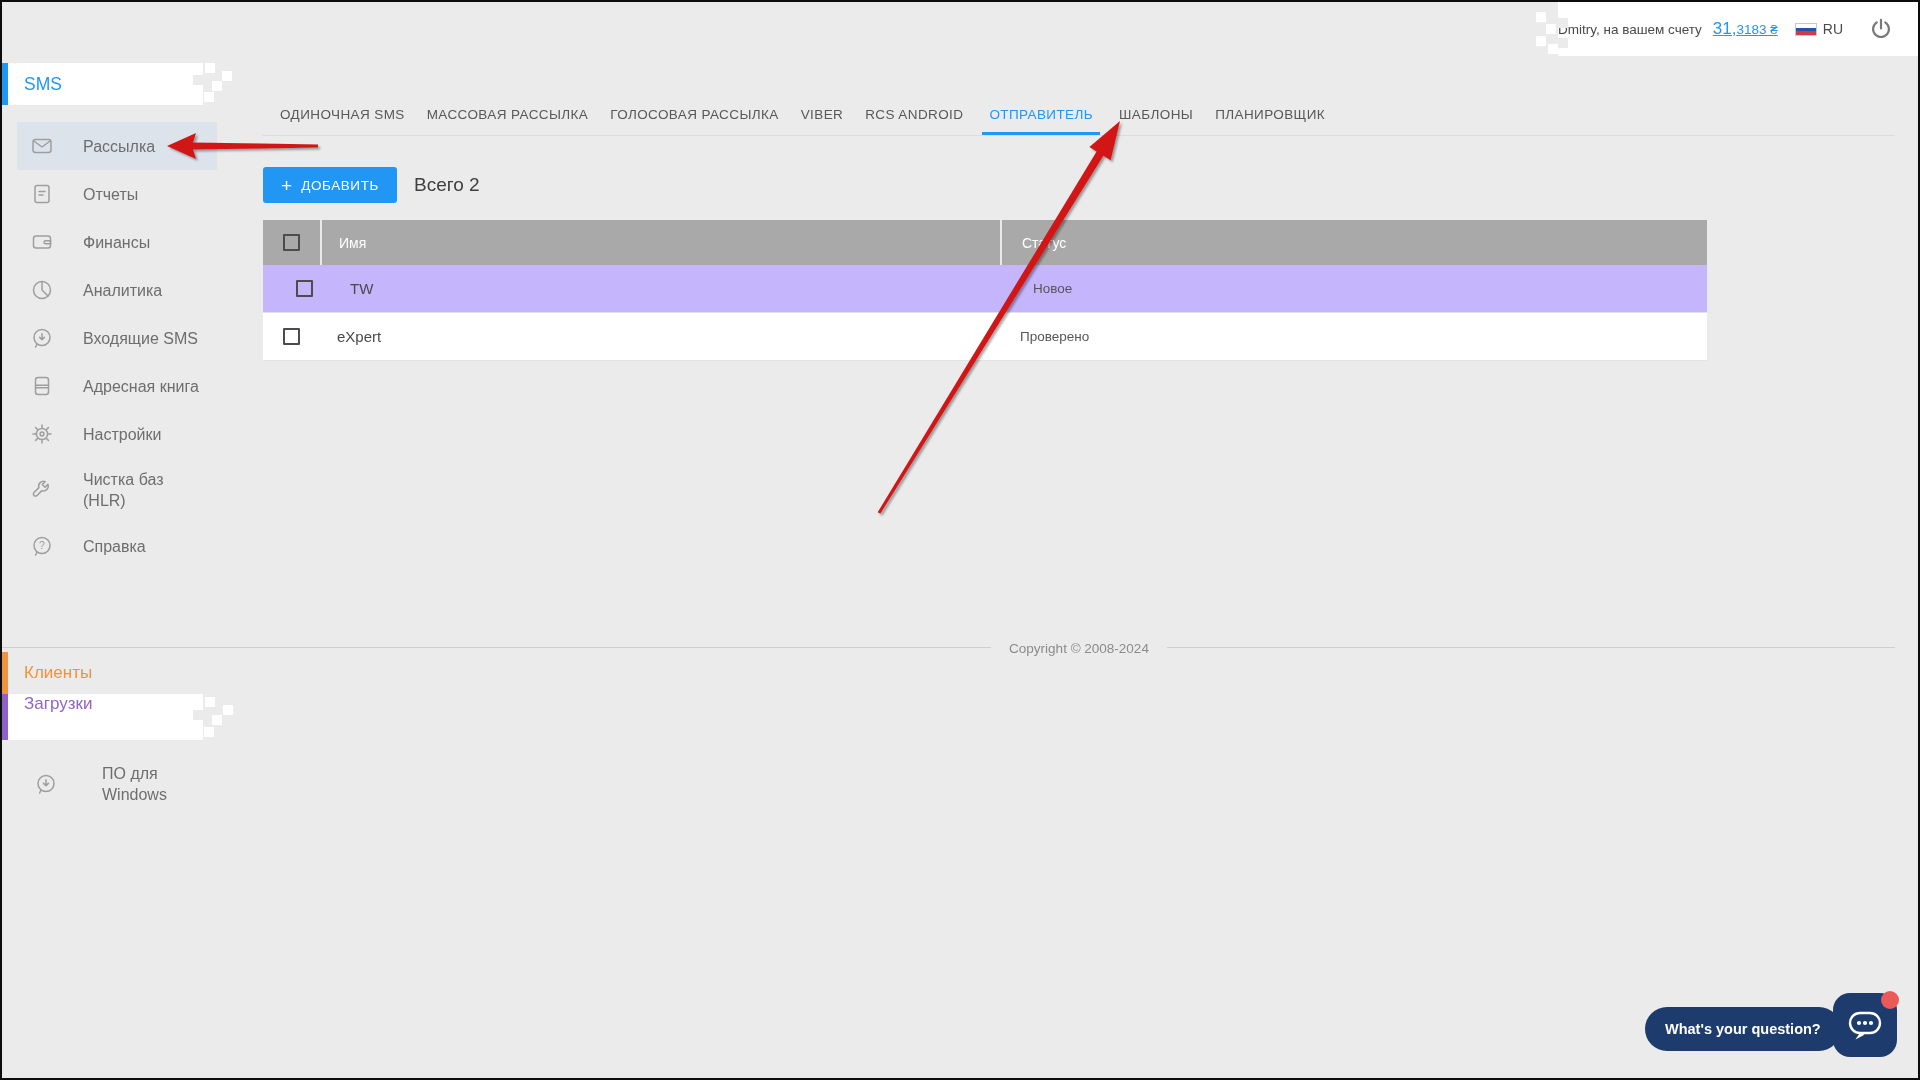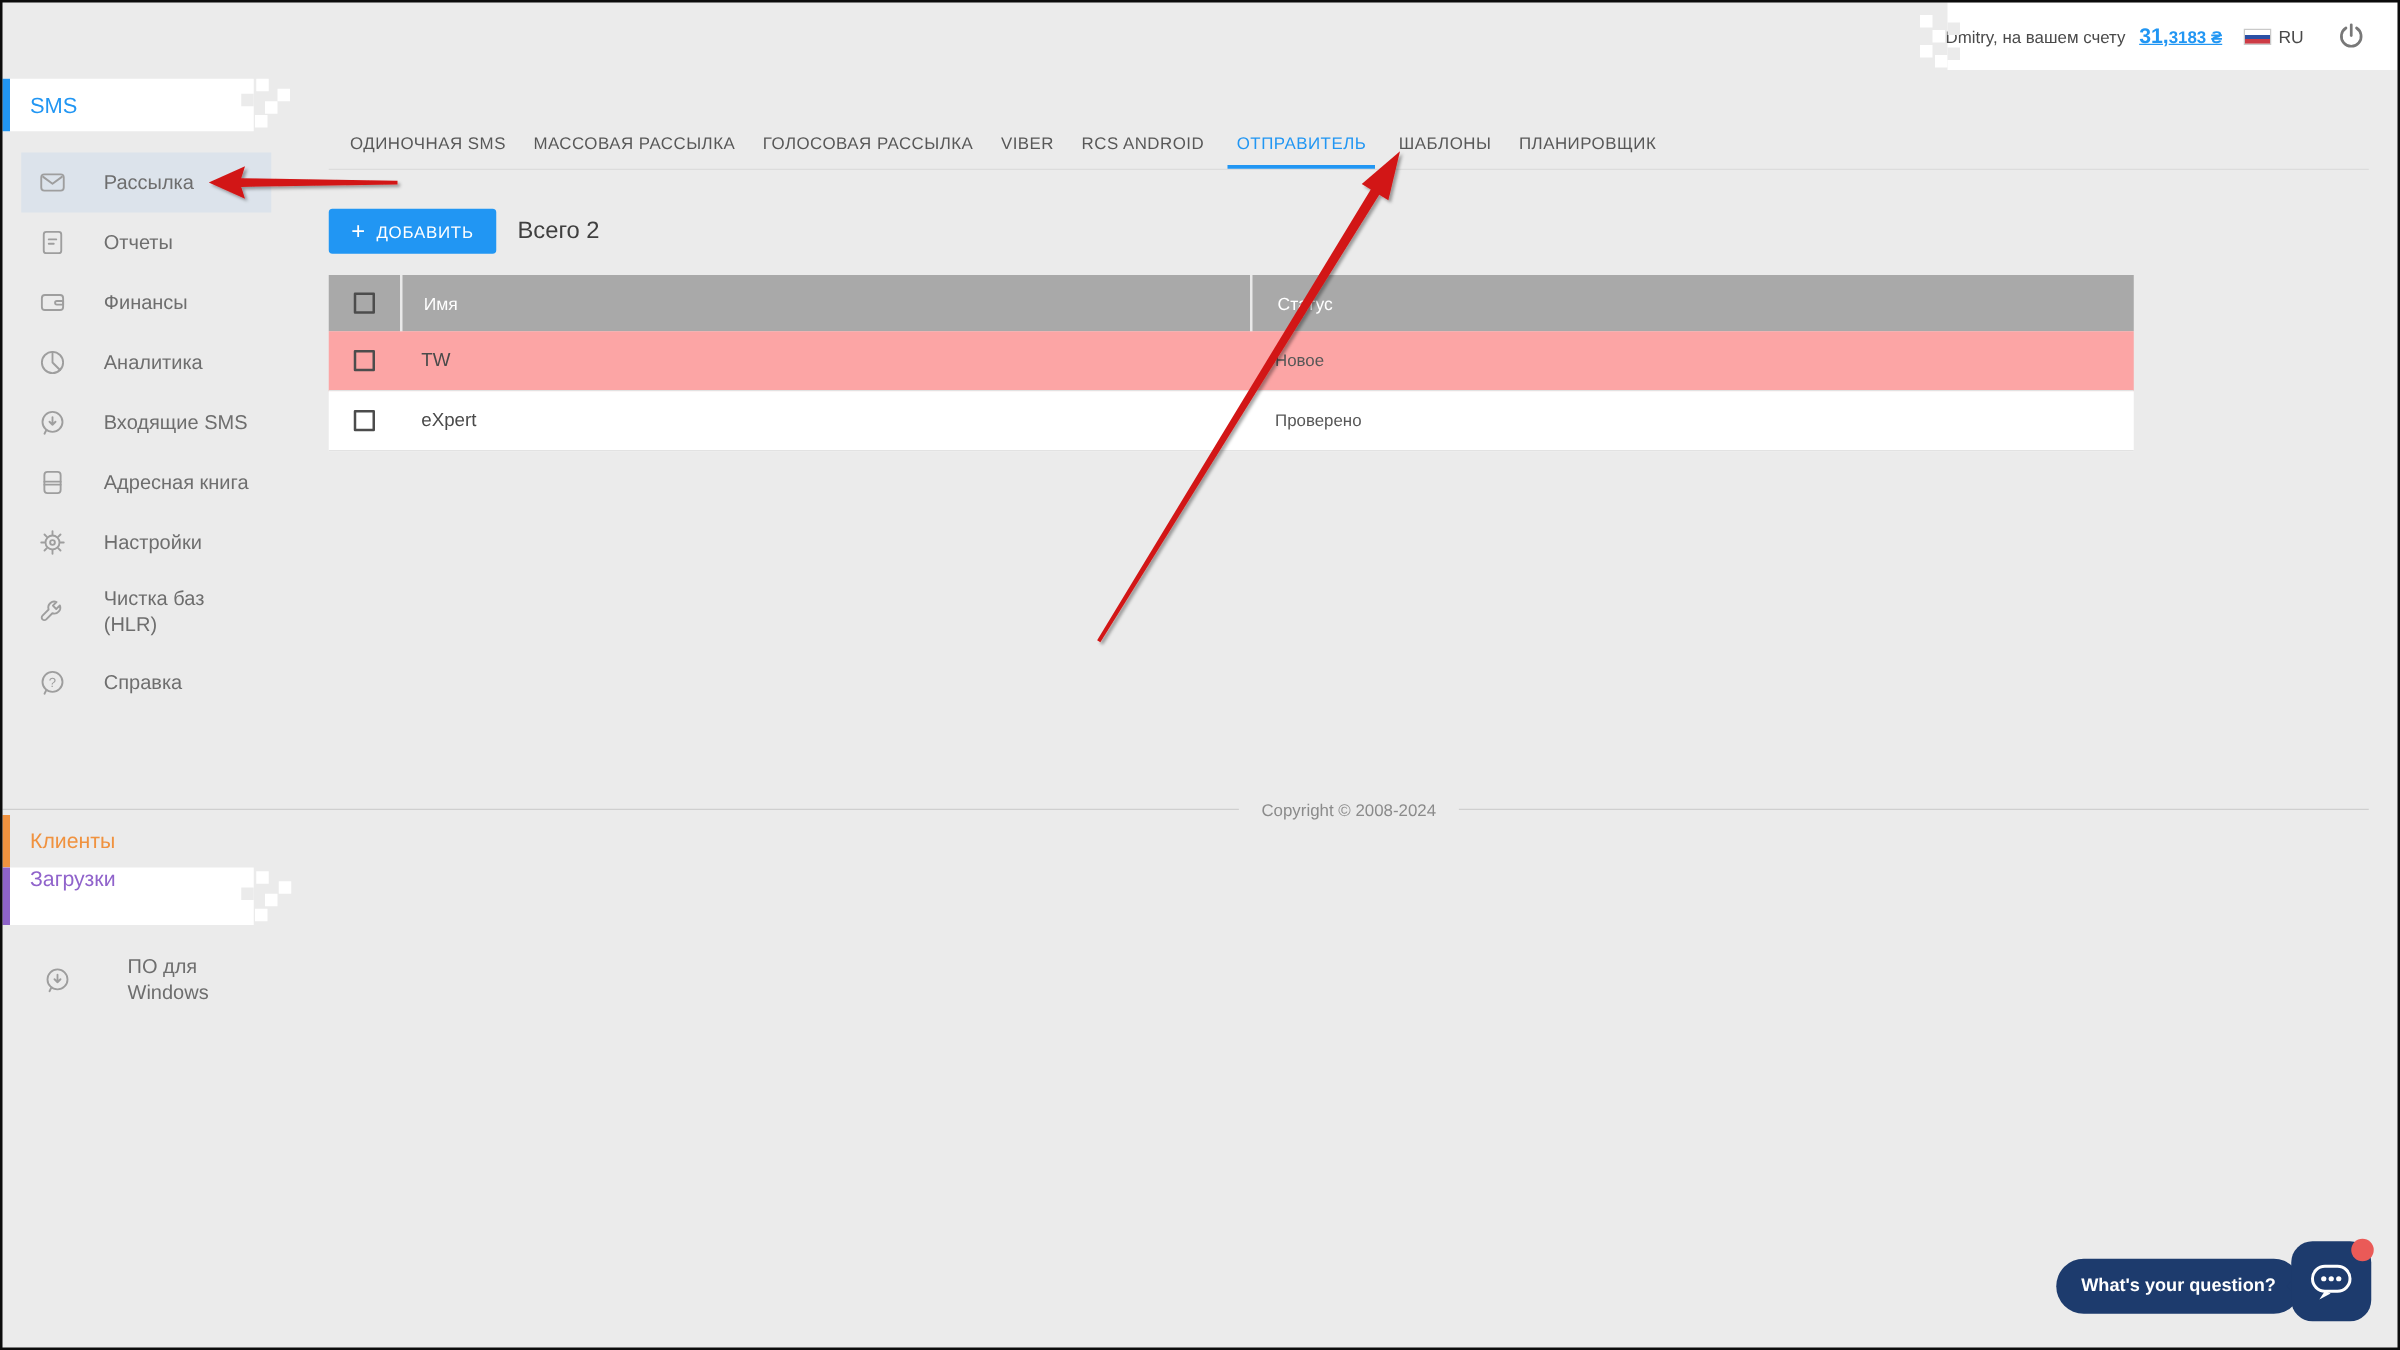--- a/index.html
+++ b/index.html
@@ -12,21 +12,21 @@
   }
   .frame { position:absolute; inset:0; border:2px solid #0c0c0c; pointer-events:none; z-index:60; }
 
   
   .header-box {
     position:absolute; left:1558px; top:2px; right:2px; height:54px;
     background:#fff; display:flex; align-items:center; justify-content:flex-end;
     gap:11px; padding-right:24px; z-index:5;
   }
   .greeting { font-size:13.5px; color:#4a4a4a; white-space:nowrap; }
-  .balance-link { color:#2196f3; font-weight:bold; text-decoration:underline; cursor:pointer; white-space:nowrap; }
+  .balance-link { color:#2196f3; font-weight:normal; text-decoration:underline; cursor:pointer; white-space:nowrap; }
   .balance-whole { font-size:17px; }
   .balance-frac  { font-size:13.5px; }
   .lang-box { display:flex; align-items:center; gap:6px; margin-left:6px; cursor:pointer; }
   .flag { width:22px; height:13px; border:1px solid #c9c9c9;
           background:linear-gradient(#ffffff 0 33%, #2b50a5 33% 66%, #cd3b45 66% 100%); }
   .lang-label { font-size:14px; color:#4a4a4a; }
   .power-btn { width:26px; height:26px; margin-left:14px; cursor:pointer; color:#787878; }
 
   
   .px { position:absolute; width:10px; height:10px; z-index:6; }
@@ -81,21 +81,21 @@
                  font-size:19px; color:#3f3f3f; z-index:4; }
 
   
   .table { position:absolute; left:263px; top:220px; width:1444px; z-index:4; }
   .thead { display:flex; height:45px; background:#a9a9a9; align-items:center; }
   .th { color:#fff; font-size:14px; display:flex; align-items:center; height:100%; }
   .col-check { width:57px; justify-content:center; display:flex; align-items:center; }
   .col-name  { width:680px; padding-left:17px; border-left:2px solid rgba(255,255,255,.75); }
   .col-status{ flex:1; padding-left:20px; border-left:2px solid rgba(255,255,255,.75); }
   .trow { display:flex; height:48px; align-items:center; border-bottom:1px solid #e2e2e2; cursor:pointer; }
-  .trow.odd { background:#fca5a5; } .trow.even { background:#ffffff; }
+  .trow.odd { background:#c4b5fd;padding-left:13px; } .trow.even { background:#ffffff; }
   .trow .col-name { border-left:none; color:#4a4a4a; font-size:15px; }
   .trow .col-status { border-left:none; color:#575757; font-size:13.5px; }
   .checkbox { width:17px; height:17px; border:2px solid #4c4c4c; border-radius:1px; background:transparent; cursor:pointer; }
 
   
   .copyright { position:absolute; left:1079px; top:648px; transform:translate(-50%,-50%);
                background:#ebebeb; padding:0 18px; font-size:13.5px; color:#8b8b8b; z-index:4; white-space:nowrap; }
 
   
   .chat-pill { position:absolute; left:1645px; top:1007px; height:44px; border-radius:22px;

